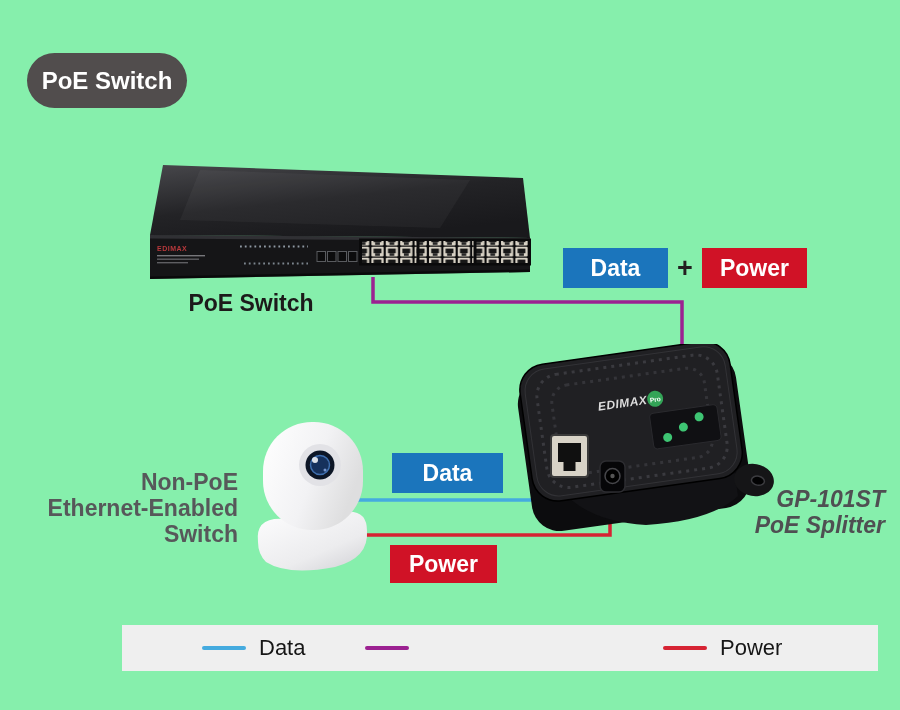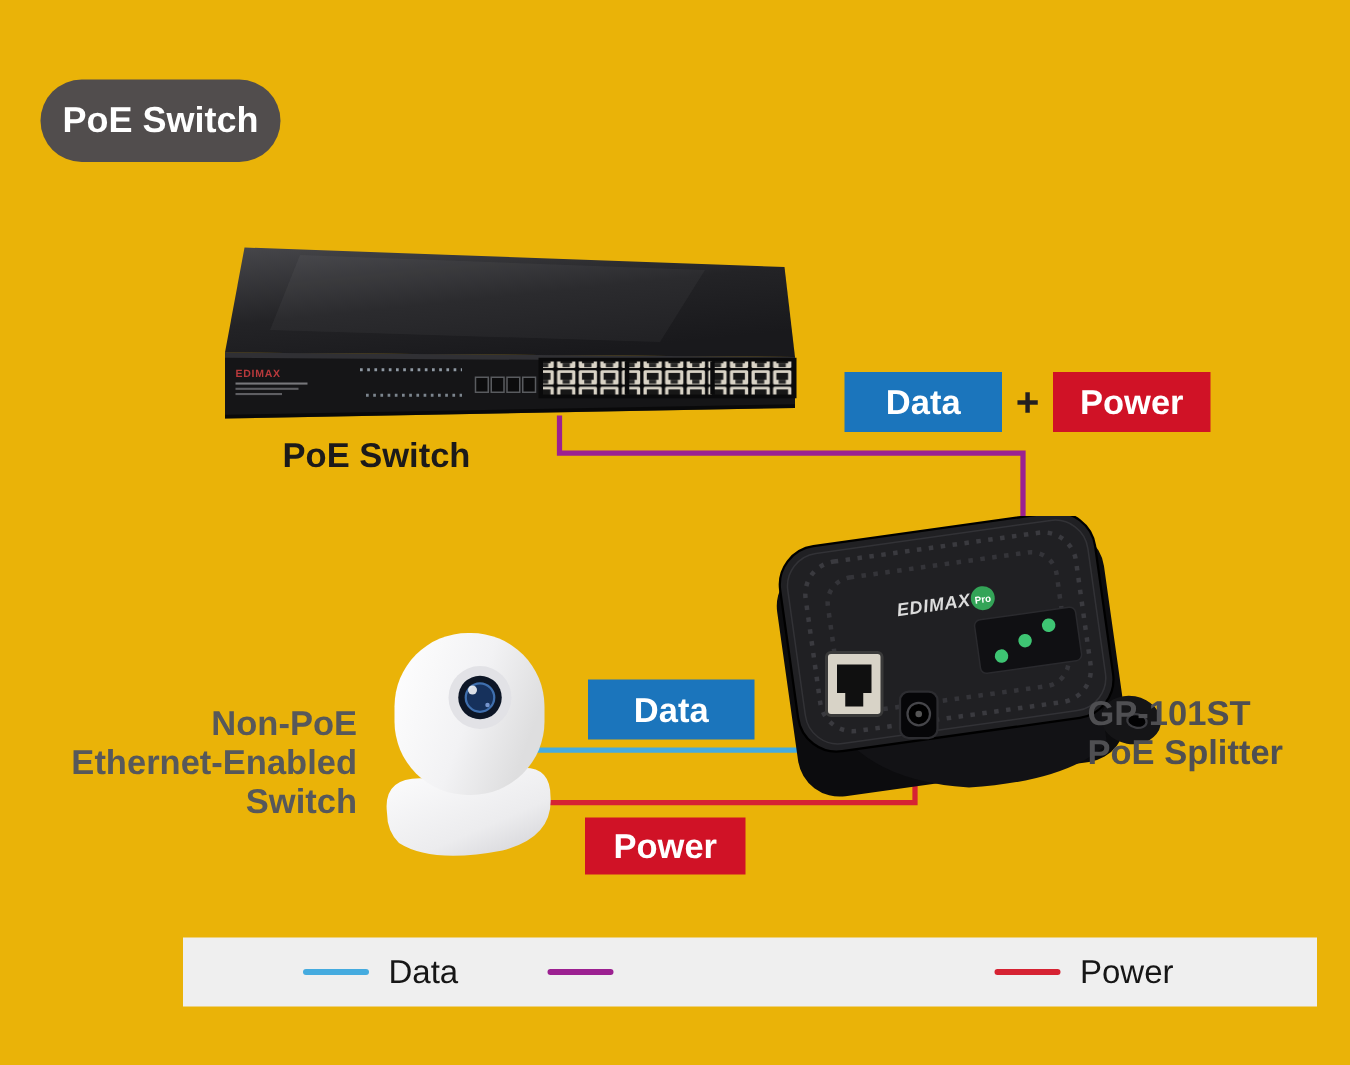--- a/index.html
+++ b/index.html
@@ -1,17 +1,17 @@
 <!DOCTYPE html>
 <html><head>
 <meta charset="utf-8">
 <style>
   * { margin:0; padding:0; box-sizing:border-box; }
   html,body { background:#fff; font-family:"Liberation Sans",sans-serif; }
-  .canvas { position:relative; width:900px; height:710px; background:#eab308; overflow:hidden; }
+  .canvas { position:relative; width:900px; height:710px; background:#86efac; overflow:hidden; }
   .abs { position:absolute; }
   svg text { font-family:"Liberation Sans",sans-serif; }
 
   
   .badge { left:27px; top:53px; width:160px; height:55px; background:#514d4d; border-radius:28px;
            color:#ffffff; font-size:24px; font-weight:bold; display:flex; align-items:center;
            justify-content:center; z-index:4; }
 
   
   .lines { left:0; top:0; z-index:1; }
@@ -24,21 +24,21 @@
             font-weight:bold; font-size:23px; z-index:4; }
   .data-bg  { background:#1b75bc; }
   .power-bg { background:#d01226; }
   .plus { left:668px; top:248px; width:34px; height:40px; display:flex; align-items:center;
           justify-content:center; color:#231f20; font-size:27px; font-weight:bold; z-index:4; }
   .switch-label { left:161px; top:290px; width:180px; text-align:center; font-size:23px;
                   font-weight:bold; color:#1c1a1a; z-index:4; }
   .devlabel { font-weight:bold; color:#57585a; font-size:23px; line-height:26px;
               white-space:pre-line; z-index:4; }
   .camera-label   { left:30px; top:469px; width:208px; text-align:right; }
-  .splitter-label { left:725px; top:462px; width:160px; text-align:left; color:#4f4f52; }
+  .splitter-label { left:725px; top:486px; width:160px; text-align:right; color:#4f4f52;font-style:italic; }
 
   
   .legend { left:122px; top:625px; width:756px; height:46px; background:#efefef; z-index:3; }
   .legend-item { position:absolute; top:0; height:46px; display:flex; align-items:center; gap:13px; }
   .legend-dash { width:44px; height:4px; border-radius:2px; }
   .dash-data  { background:#45abdf; }
   .dash-poe   { background:#9c2191; }
   .dash-power { background:#d62333; }
   .legend-label { font-size:22px; color:#161616; }
 </style>

